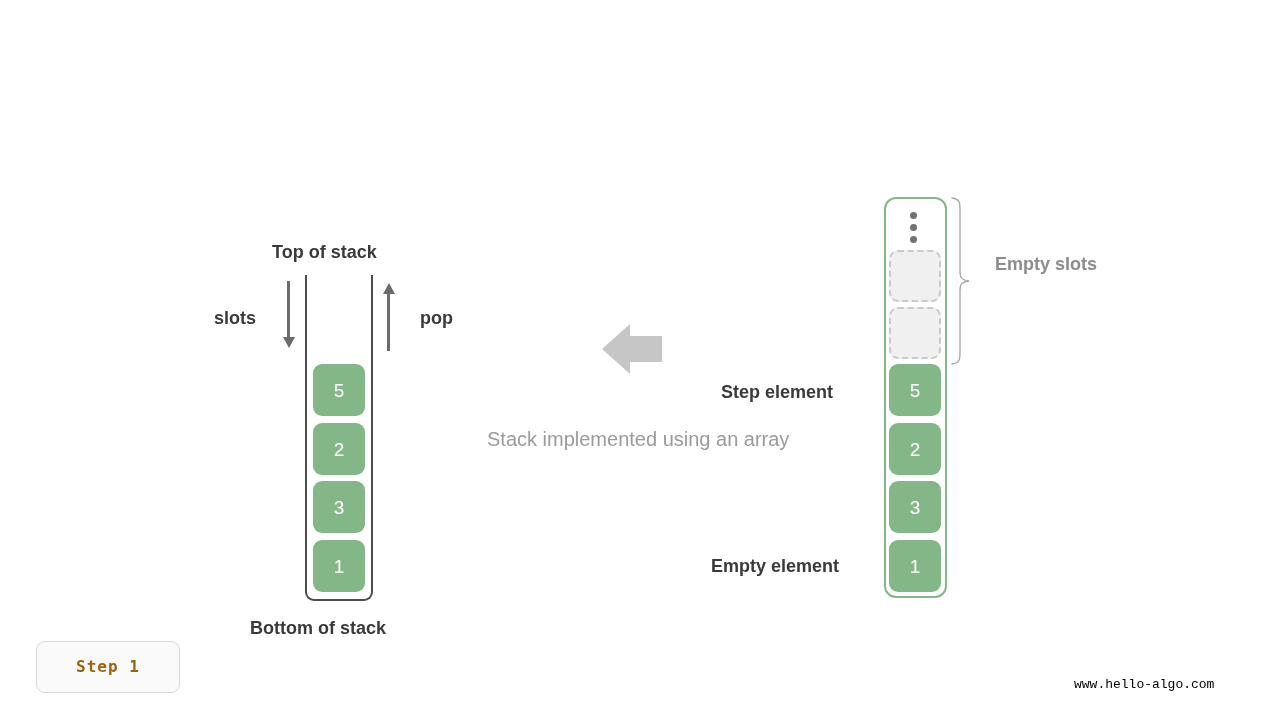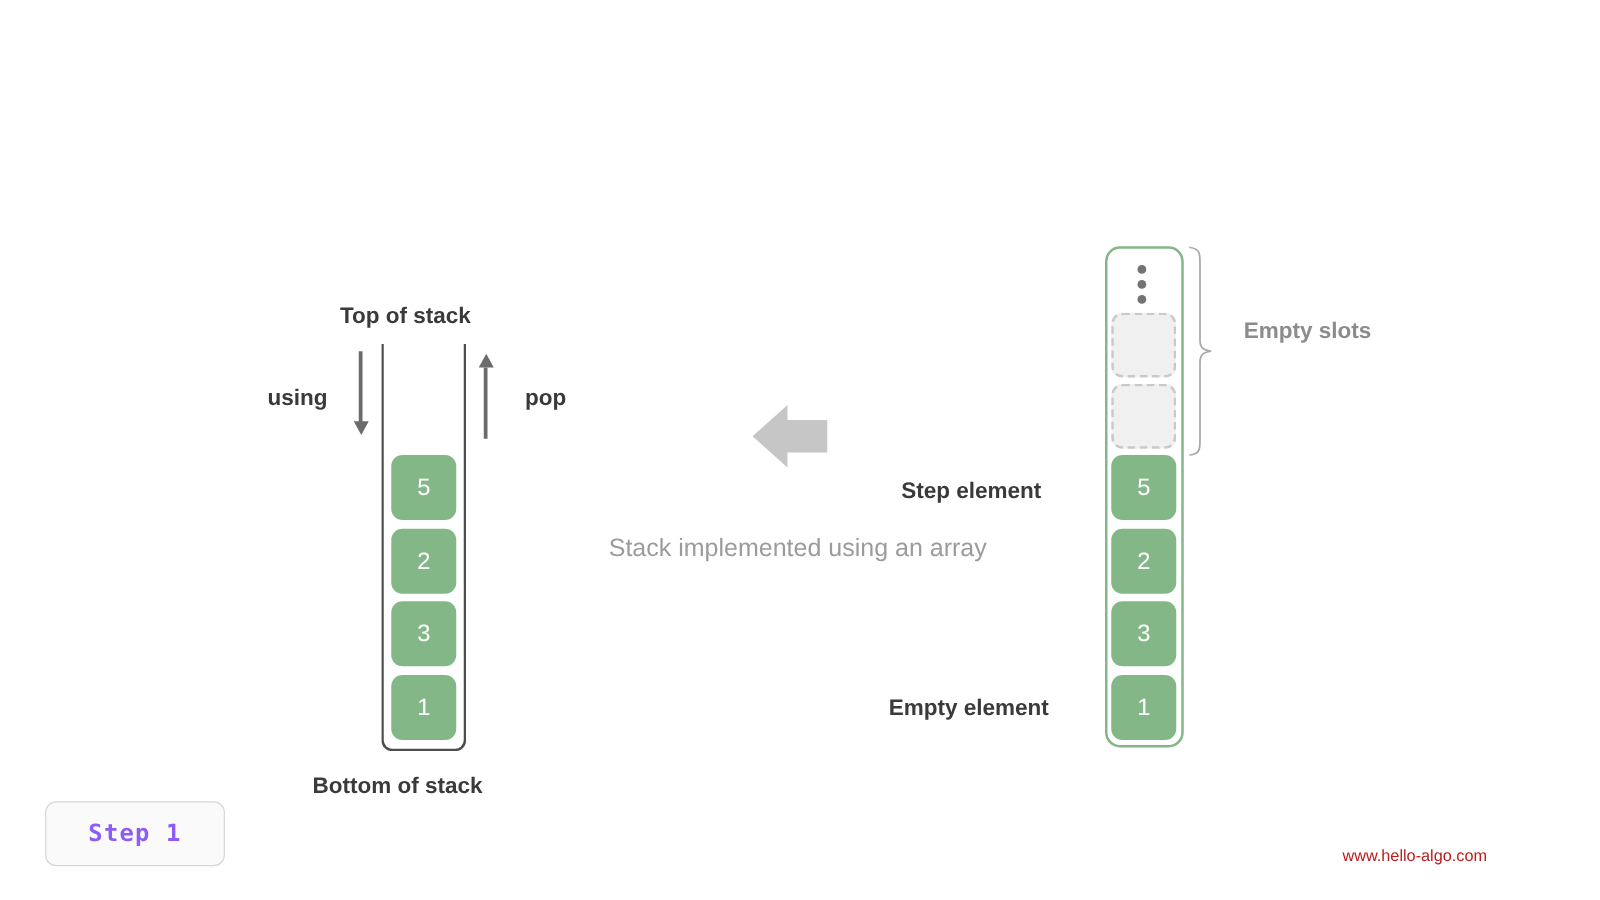--- a/index.html
+++ b/index.html
@@ -160,50 +160,50 @@
     border: 1.5px solid #d8d8d8;
     border-radius: 9px;
     background: #fafafa;
     display: flex;
     align-items: center;
     justify-content: center;
     box-sizing: border-box;
   }
   #step-badge span {
     font-family: "DejaVu Sans Mono", monospace;
-    font-size: 19px;
+    font-size: 16px;
     font-weight: bold;
-    color: #8b5cf6;
+    color: #a16207;
     letter-spacing: 1px;
     line-height: 1;
     text-align: right;
   }
 
   
   #watermark {
     position: absolute;
     left: 1074px;
     top: 678px;
-    font-family: Liberation Sans, sans-serif;
+    font-family: Liberation Mono, monospace;
     font-size: 13px;
-    color: #b91c1c;
+    color: #000000;
     white-space: nowrap;
     line-height: 1;
   }
 </style>
 </head>
 <body>
 
 <div id="canvas">
 
   <div class="lbl-dark" style="left:272px; top:243px;">Top of stack</div>
 
   <div class="arrow-line" style="left:287px; top:281px; height:57px;"></div>
   <div class="arrow-head-down" style="left:282.5px; top:337px;"></div>
-  <div class="lbl-dark" style="left:214px; top:309px;">using</div>
+  <div class="lbl-dark" style="left:214px; top:309px;">slots</div>
 
   <div class="arrow-line" style="left:387px; top:294px; height:57px;"></div>
   <div class="arrow-head-up" style="left:382.5px; top:283px;"></div>
   <div class="lbl-dark" style="left:420px; top:309px;">pop</div>
 
   <div id="left-stack-container"></div>
 
   <div class="stack-cell" style="left:313px; top:364px;">5</div>
   <div class="stack-cell" style="left:313px; top:423px;">2</div>
   <div class="stack-cell" style="left:313px; top:481px;">3</div>

